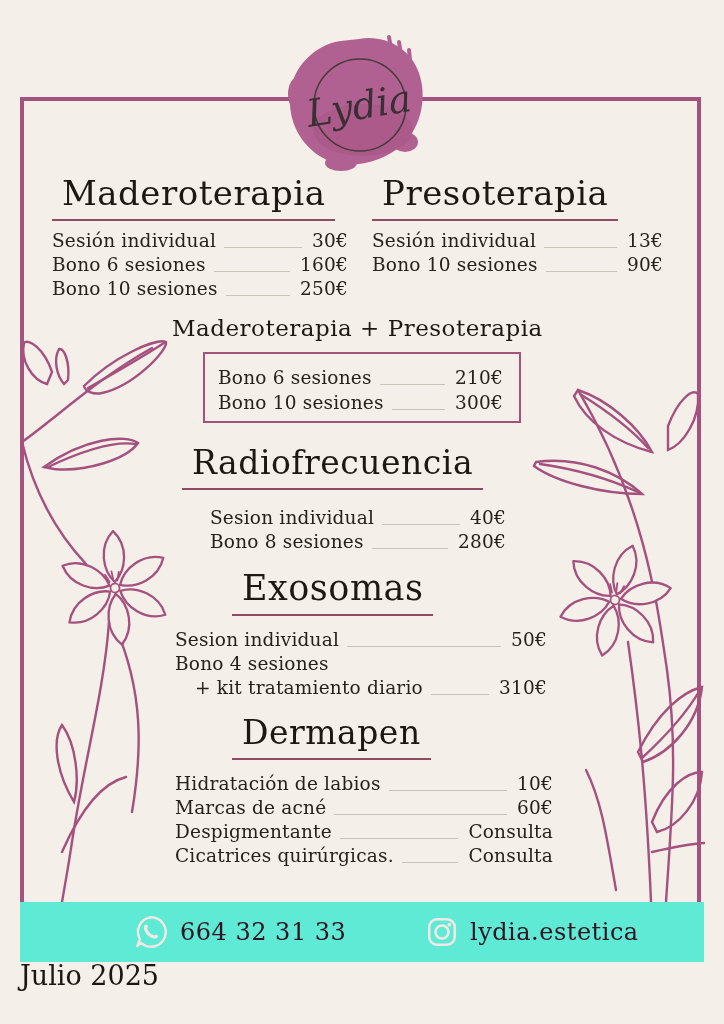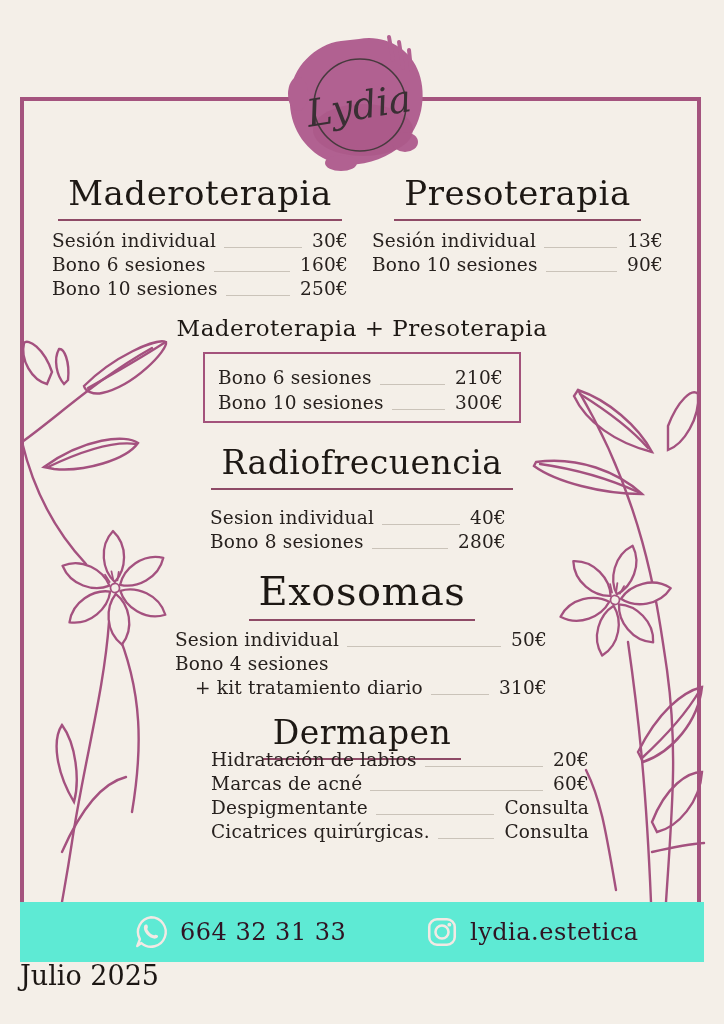--- a/index.html
+++ b/index.html
@@ -13,21 +13,21 @@
   }
   .frame{
     position:absolute;left:20px;top:97px;width:673px;height:802px;
     border:4px solid #a4537e;
     z-index:0;
   }
   .floral{position:absolute;z-index:1;pointer-events:none;}
   .logo{position:absolute;left:281px;top:32px;width:156px;height:146px;z-index:3;}
   .content{position:absolute;left:0;top:0;width:724px;height:1024px;z-index:2;}
 
-  .head-wrap{position:absolute;text-align:center;}
+  .head-wrap{position:absolute;text-align:left;}
   .head{
     display:inline-block;
     font-size:34px;line-height:1.05;color:#1d1814;
     border-bottom:2px solid #8e4a66;
     padding:0 10px 7px 10px;letter-spacing:.5px;
   }
   .head.small{font-size:23px;border-bottom:none;padding-bottom:0;}
 
   .rows{position:absolute;display:flex;flex-direction:column;}
   .row{display:flex;font-size:18.5px;line-height:24px;color:#27211e;letter-spacing:.2px;}
@@ -196,46 +196,46 @@
         <span class="price">40€</span>
       </div>
       <div class="row">
         <span>Bono 8 sesiones</span>
         <span class="leader"></span>
         <span class="price">280€</span>
       </div>
     </div>
 
     <div class="head-wrap" style="left:232px;top:570px;width:260px;">
-      <span class="head" style="font-size:40px;">Exosomas</span>
+      <span class="head" style="font-size:35px;">Exosomas</span>
     </div>
     <div class="rows" style="left:175px;top:628px;width:372px;">
       <div class="row">
         <span>Sesion individual</span>
         <span class="leader"></span>
         <span class="price">50€</span>
       </div>
       <div class="row">
         <span>Bono 4 sesiones</span>
       </div>
       <div class="row indent">
         <span>+ kit tratamiento diario</span>
         <span class="leader"></span>
         <span class="price">310€</span>
       </div>
     </div>
 
     <div class="head-wrap" style="left:232px;top:716px;width:260px;">
       <span class="head" style="font-size:33px;">Dermapen</span>
     </div>
-    <div class="rows" style="left:175px;top:748px;width:378px;margin-left:36px;">
+    <div class="rows" style="left:175px;top:772px;width:378px;">
       <div class="row">
         <span>Hidratación de labios</span>
         <span class="leader"></span>
-        <span class="price">20€</span>
+        <span class="price">10€</span>
       </div>
       <div class="row">
         <span>Marcas de acné</span>
         <span class="leader"></span>
         <span class="price">60€</span>
       </div>
       <div class="row">
         <span>Despigmentante</span>
         <span class="leader"></span>
         <span class="price">Consulta</span>

